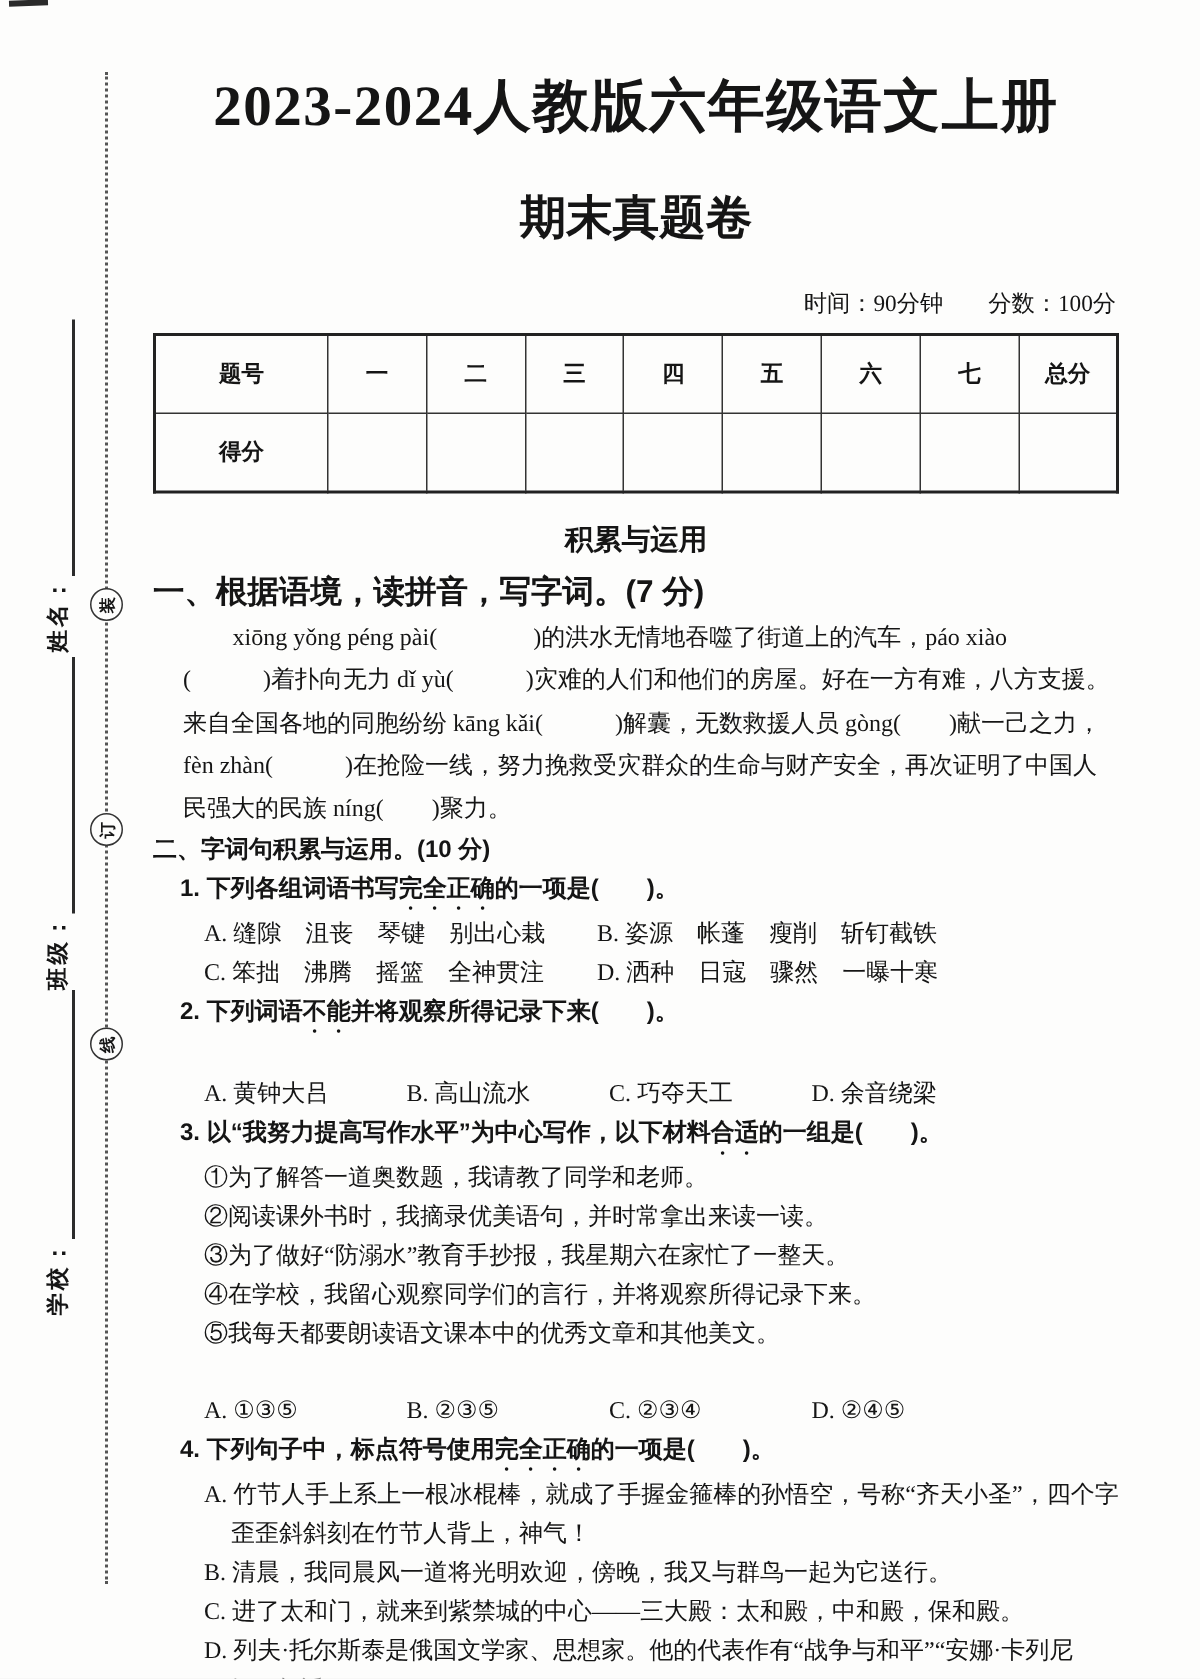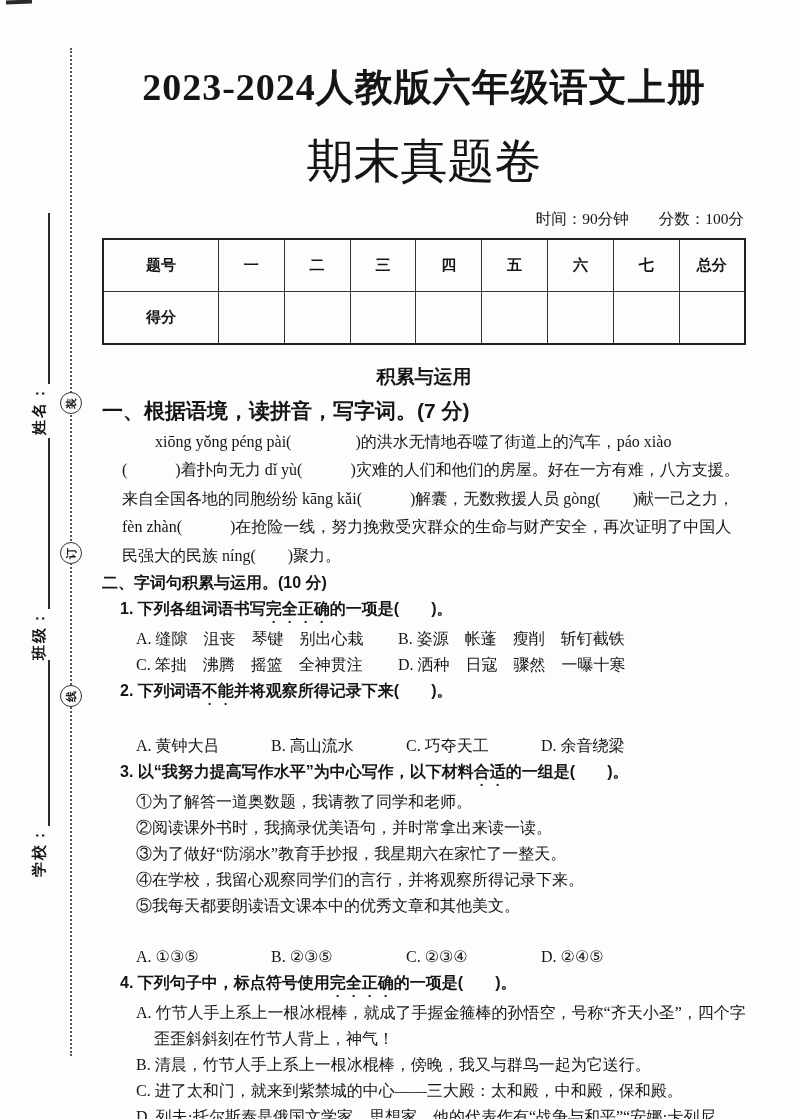--- a/index.html
+++ b/index.html
@@ -35,25 +35,25 @@
     border:1px solid #333;border-radius:50%;background:#fdfdfc;
     display:flex;align-items:center;justify-content:center;
     font-size:11px;font-weight:bold;z-index:2;
     font-family:"Liberation Sans", sans-serif;
   }
   .bindmark span{display:block;transform:rotate(-90deg);}
 
   
   .main{position:absolute;left:102px;top:0;width:644px;}
   .title1{
-    padding-top:50px;margin:16px;
+    padding-top:50px;margin:0;
     font-size:38px;font-weight:bold;text-align:center;
     letter-spacing:1px;line-height:1.15;
   }
-  .title2{margin:30px 0 0 0;font-size:47px;font-weight:normal;text-align:center;line-height:42px;}
+  .title2{margin:30px 0 0 0;font-size:31px;font-weight:bold;text-align:center;line-height:42px;}
   .meta{margin-top:26px;text-align:right;font-size:15.5px;line-height:22px;padding-right:2px;}
   .meta .gap{display:inline-block;width:30px;}
 
   table.score{
     margin-top:8px;width:100%;
     border-collapse:collapse;border:2px solid #222;
     table-layout:fixed;
   }
   table.score td{
     border:1px solid #333;height:27px;
@@ -197,20 +197,20 @@
     <div class="p2 opts">
       <span class="opt-4col">A. ①③⑤</span><span class="opt-4col">B. ②③⑤</span><span class="opt-4col">C. ②③④</span><span>D. ②④⑤</span>
     </div>
 
     <div class="p2 stem">
       <span>4. 下列句子中，标点符号使用</span><span class="emph">完全正确</span><span>的一项是(　　)。</span>
     </div>
     <div class="p2 hang">
       <span>A.</span> <span>竹节人手上系上一根冰棍棒，就成了手握金箍棒的孙悟空，号称“齐天小圣”，四个字歪歪斜斜刻在竹节人背上，神气！</span>
     </div>
-    <div class="p2 opts">B. 清晨，竹节人手上系上一根冰棍棒，傍晚，我又与群鸟一起为它送行。</div>
+    <div class="p2 opts">B. 清晨，我同晨风一道将光明欢迎，傍晚，我又与群鸟一起为它送行。</div>
     <div class="p2 opts">C. 进了太和门，就来到紫禁城的中心——三大殿：太和殿，中和殿，保和殿。</div>
     <div class="p2 hang">
       <span>D.</span> <span>列夫·托尔斯泰是俄国文学家、思想家。他的代表作有“战争与和平”“安娜·卡列尼娜”“复活”。</span>
     </div>
 
   </div>
 </div>
 
 </body></html>

